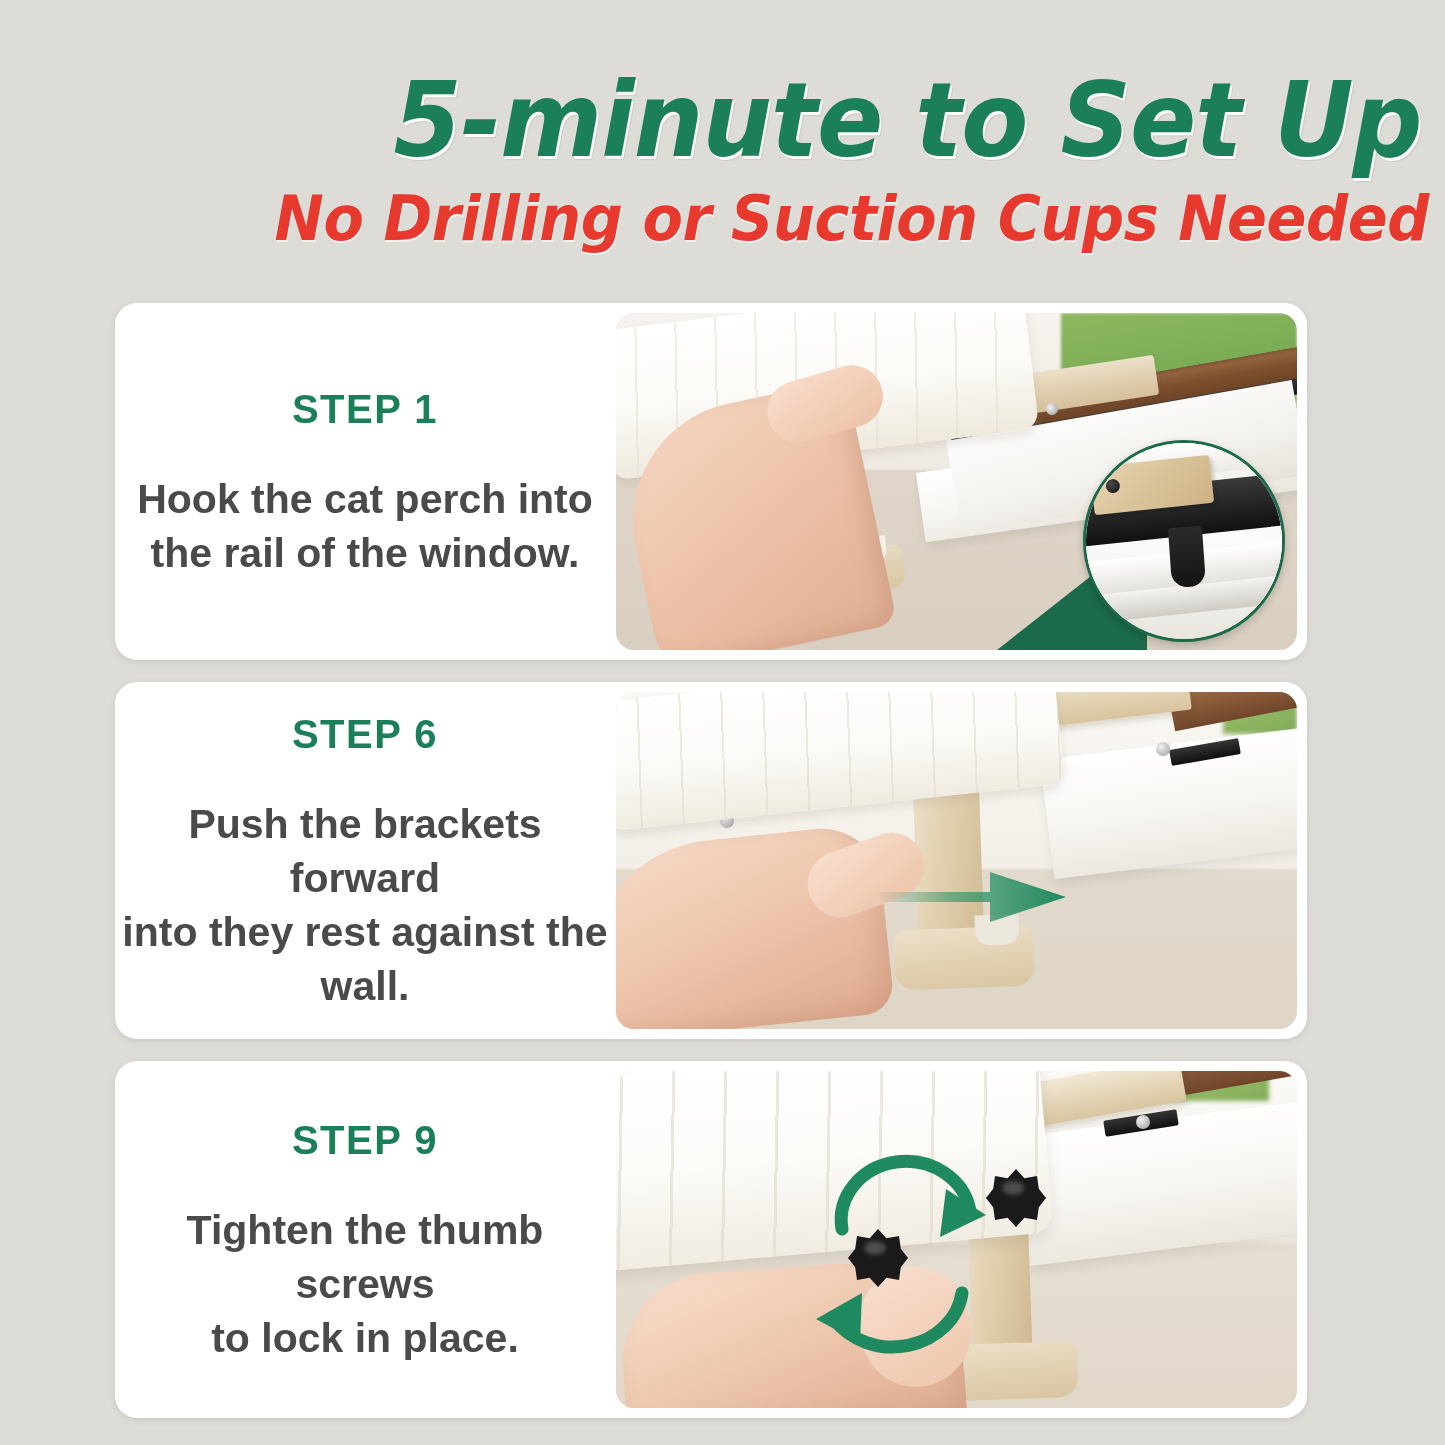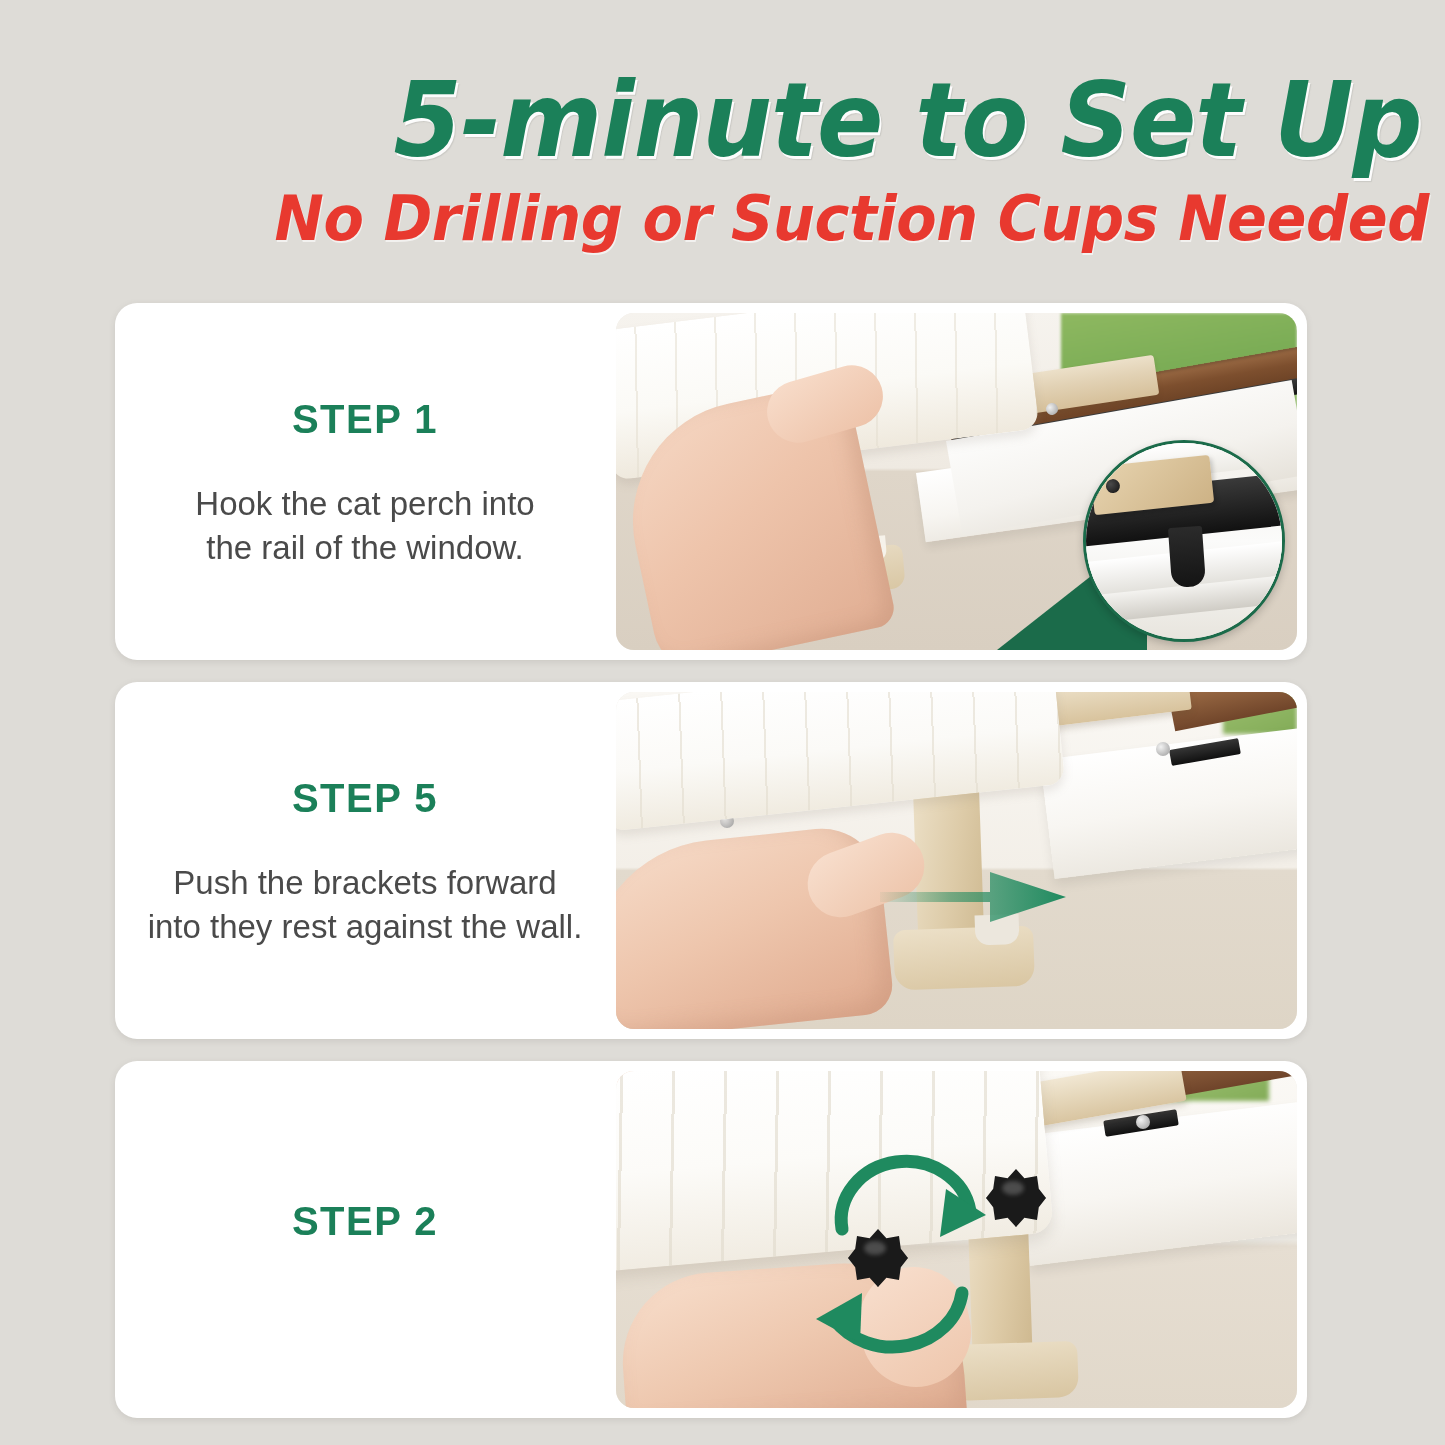--- a/index.html
+++ b/index.html
@@ -58,22 +58,22 @@
   }
   .step-label{
     color:#1b8059;
     font-size:40px;font-weight:700;
     letter-spacing:1.5px;
     margin-bottom:40px;
     font-family:"Liberation Sans",sans-serif;
   }
   .step-desc{
     color:#4a4a4a;
-    font-size:33px;line-height:1.32;
-    font-weight:400;
+    font-size:41px;line-height:1.32;
+    font-weight:700;
     white-space:pre-line;
     font-family:"Liberation Sans",sans-serif;
   }
 
   
   .photo{
     position:absolute;top:10px;left:501px;
     width:681px;height:337px;
     border-radius:18px;
     overflow:hidden;
@@ -284,21 +284,21 @@
         <div class="i-black"></div>
         <div class="i-fur"></div>
         <div class="i-wood"></div>
         <div class="i-clip"></div>
       </div>
     </div>
   </div>
 
   <div class="card" id="card-2">
     <div class="card-text">
-      <div class="step-label">STEP 5</div>
+      <div class="step-label">STEP 6</div>
       <div class="step-desc">Push the brackets forward
 into they rest against the wall.</div>
     </div>
     <div class="photo">
       <div class="p2-bg"></div>
       <div class="p2-outdoor"></div>
       <div class="p2-ledge"></div>
       <div class="p2-frame"></div>
       <div class="p2-blackclip"></div>
       <div class="p2-board"></div>
@@ -317,21 +317,23 @@
             <stop offset="100%" stop-color="#1f8a5f" stop-opacity="1"></stop>
           </linearGradient>
         </defs>
         <path d="M2,24 L112,24 L112,4 L188,29 L112,54 L112,34 L2,34 Z" fill="url(#g2)"></path>
       </svg>
     </div>
   </div>
 
   <div class="card" id="card-3">
     <div class="card-text">
-      <div class="step-label">STEP 2</div>
+      <div class="step-label">STEP 9</div>
+      <div class="step-desc">Tighten the thumb screws
+to lock in place.</div>
     </div>
     <div class="photo">
       <div class="p3-bg"></div>
       <div class="p3-outdoor"></div>
       <div class="p3-ledge"></div>
       <div class="p3-frame"></div>
       <div class="p3-blackclip"></div>
       <div class="p3-board"></div>
       <div class="p3-screw"></div>
       <div class="p3-leg"></div>

